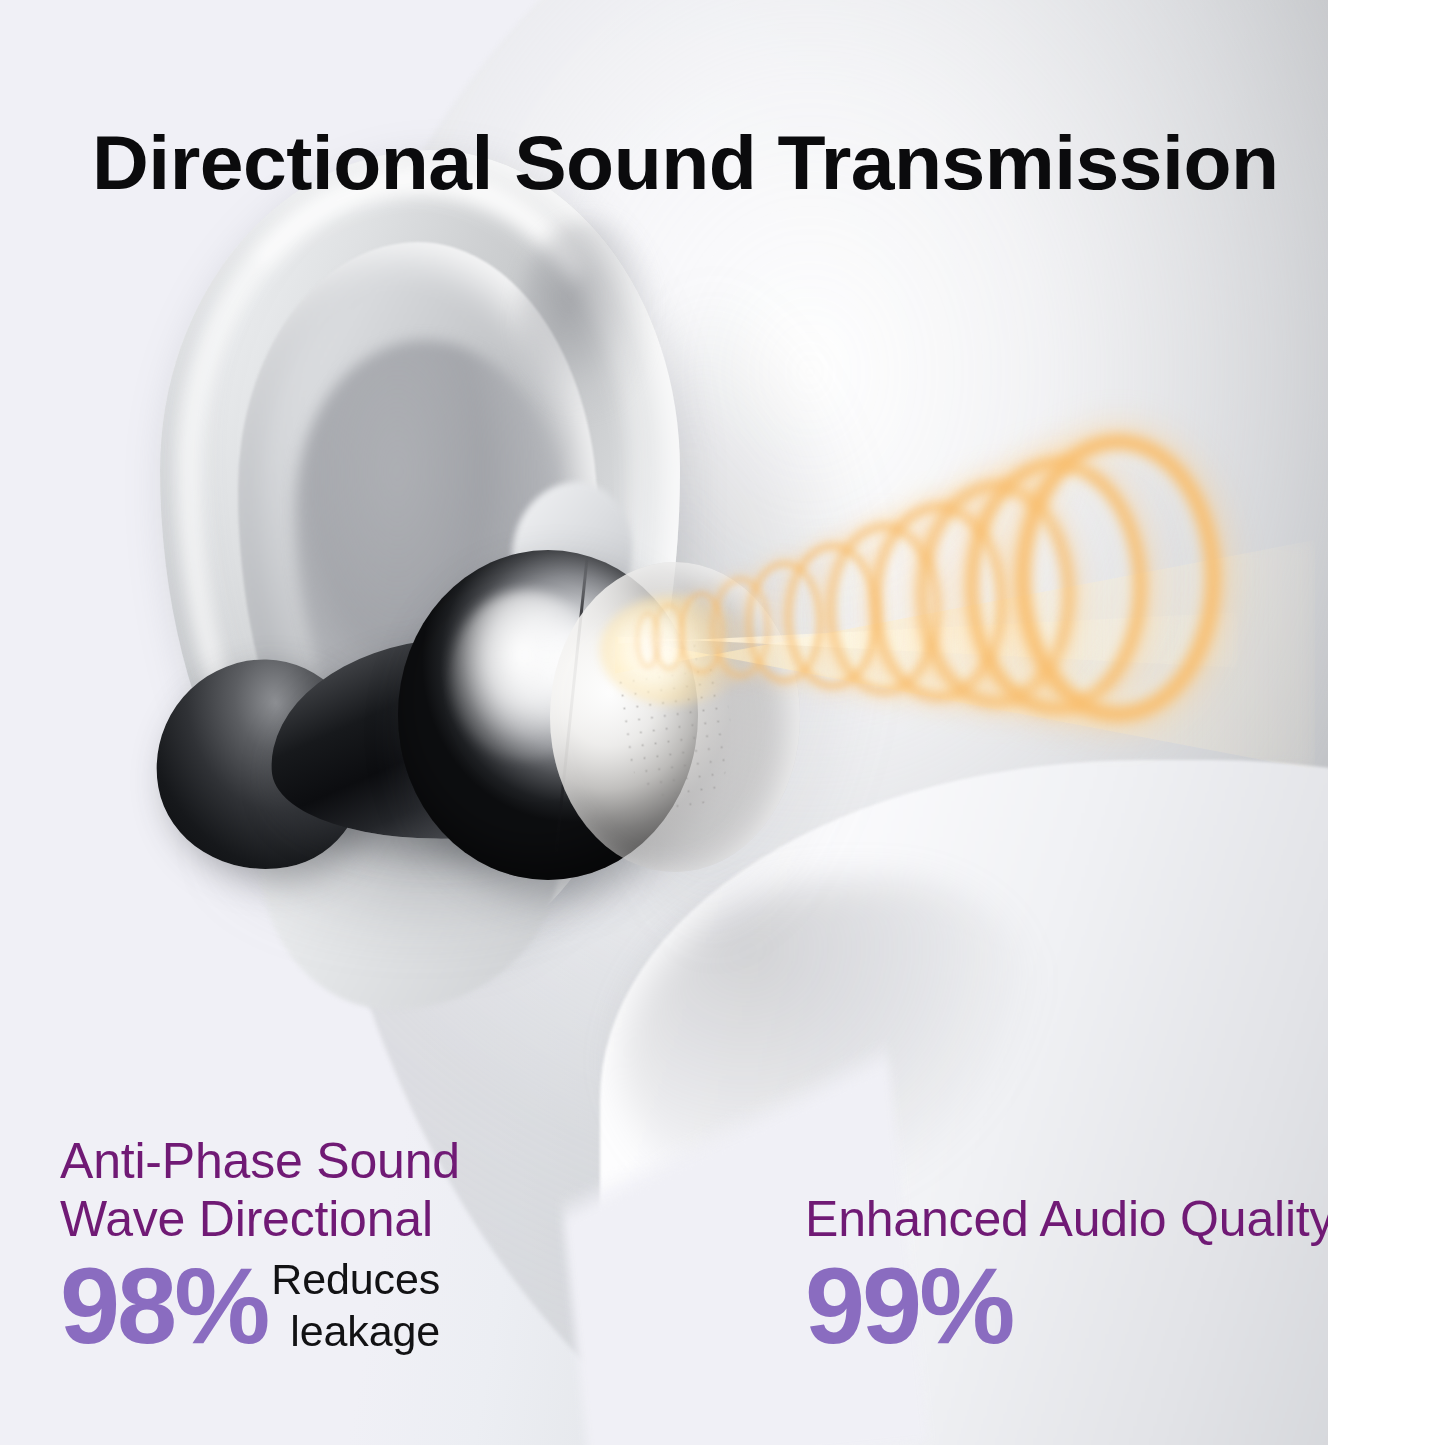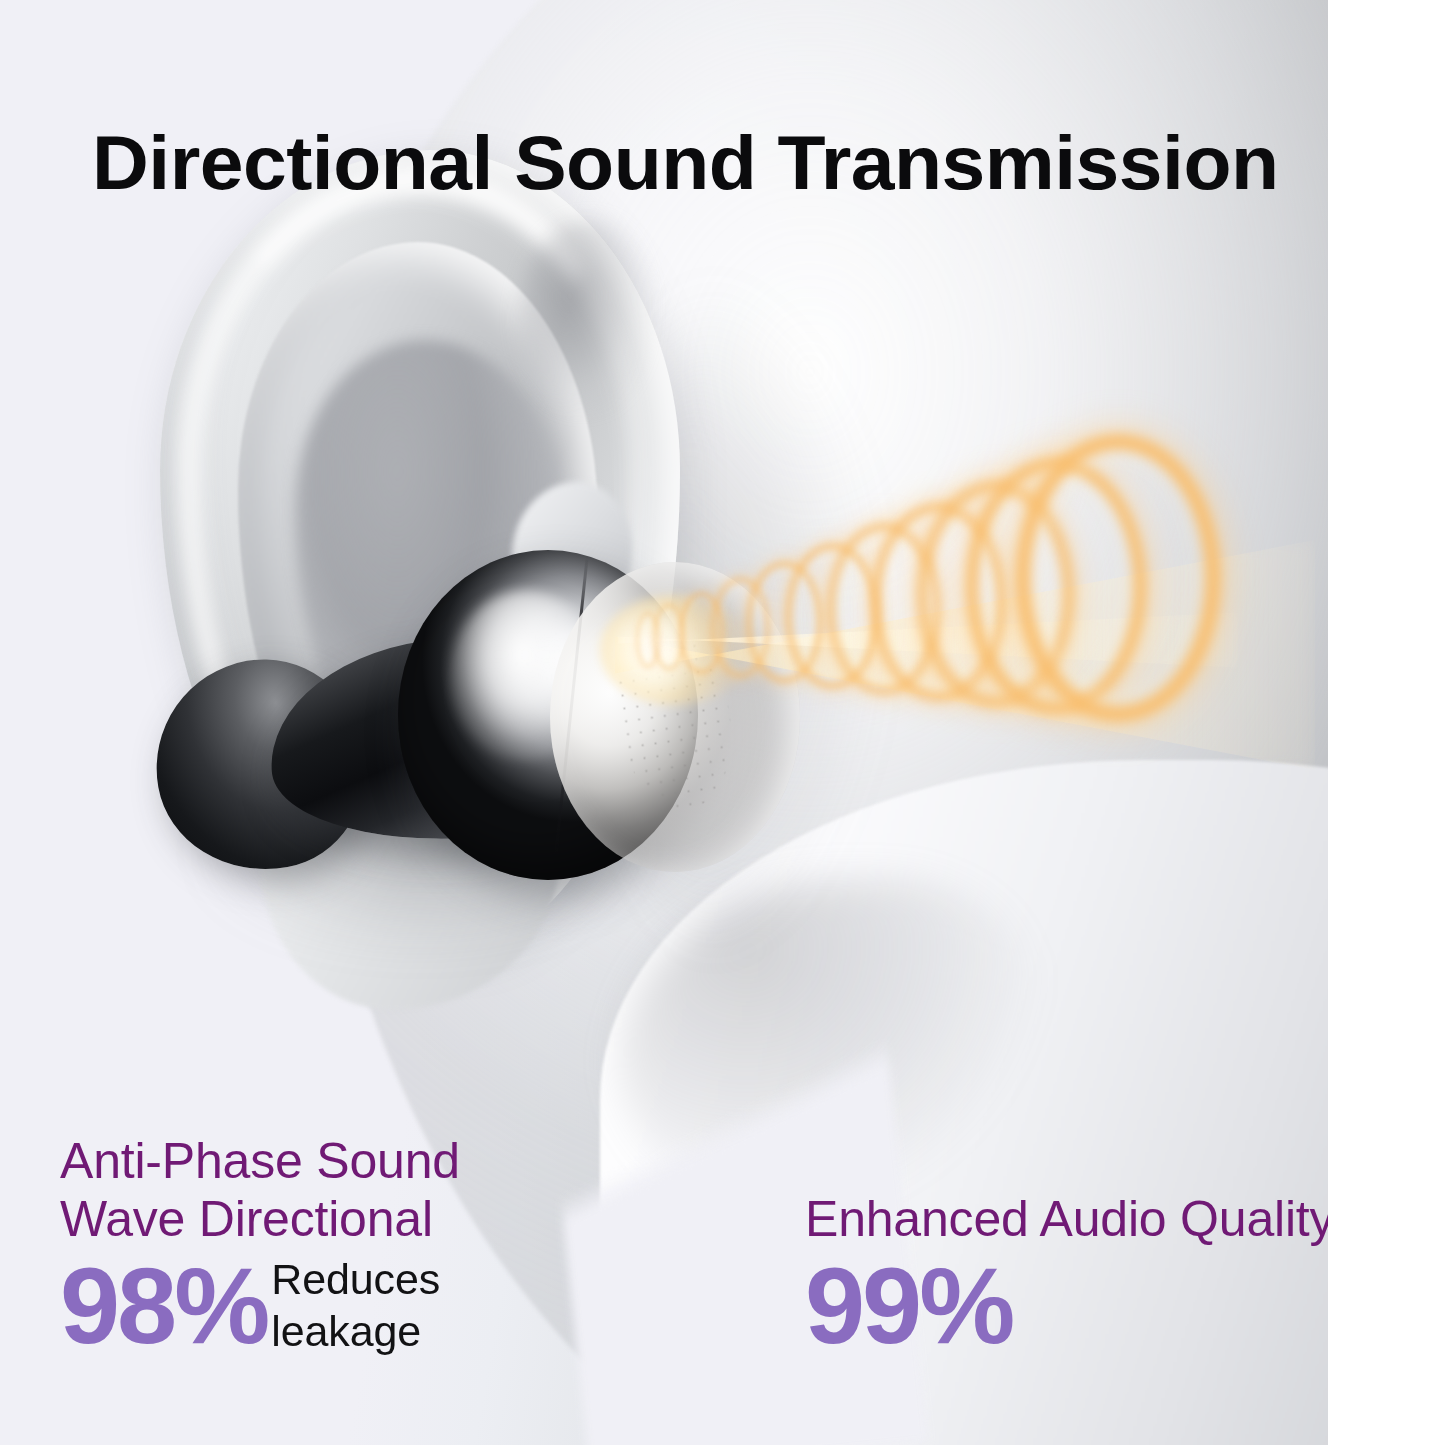--- a/index.html
+++ b/index.html
@@ -466,20 +466,21 @@
     color: #8a6cc0;
     line-height: 1.0;
     letter-spacing: -3px;
   }
   .stat-note {
     font-size: 43px;
     font-weight: 400;
     color: #121214;
     line-height: 1.20;
     letter-spacing: -0.1px;
+    text-align: right;
   }
 
   #block-left  { left: 60px;  top: 1132px; width: 560px; }
   #block-right { left: 762px; top: 1190px; width: 640px; margin-left: 43px; }
   #block-right .stat-head { text-align: left; }
 </style>
 </head>
 <body>
 
 <div id="stage">

